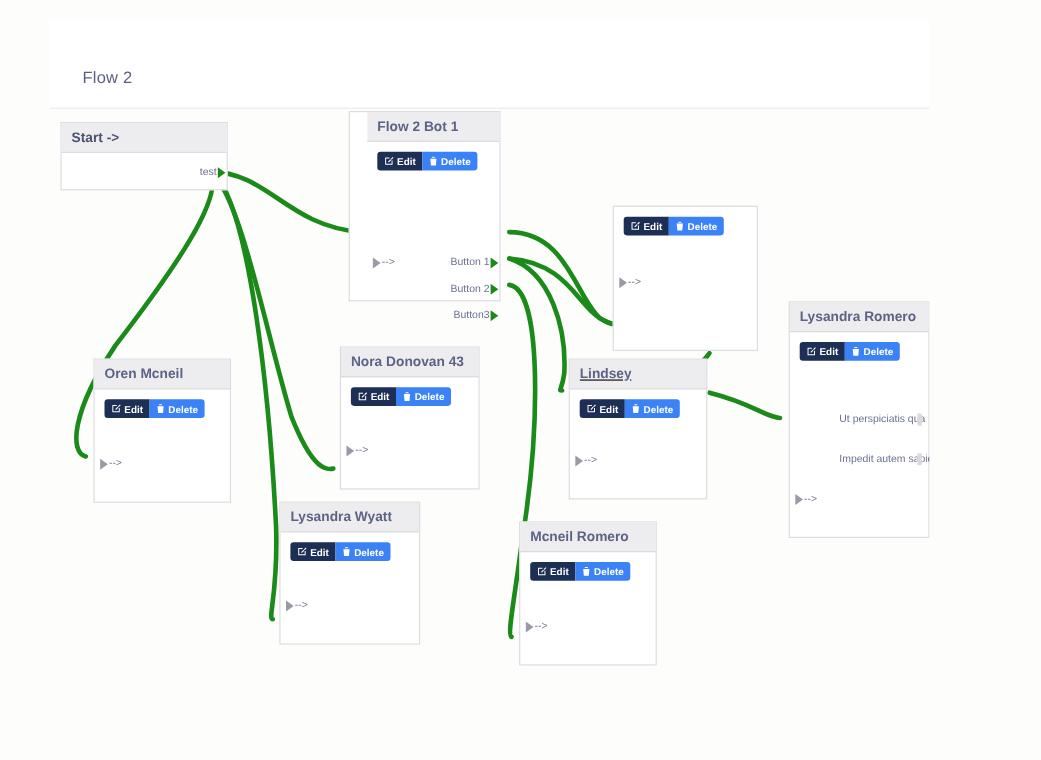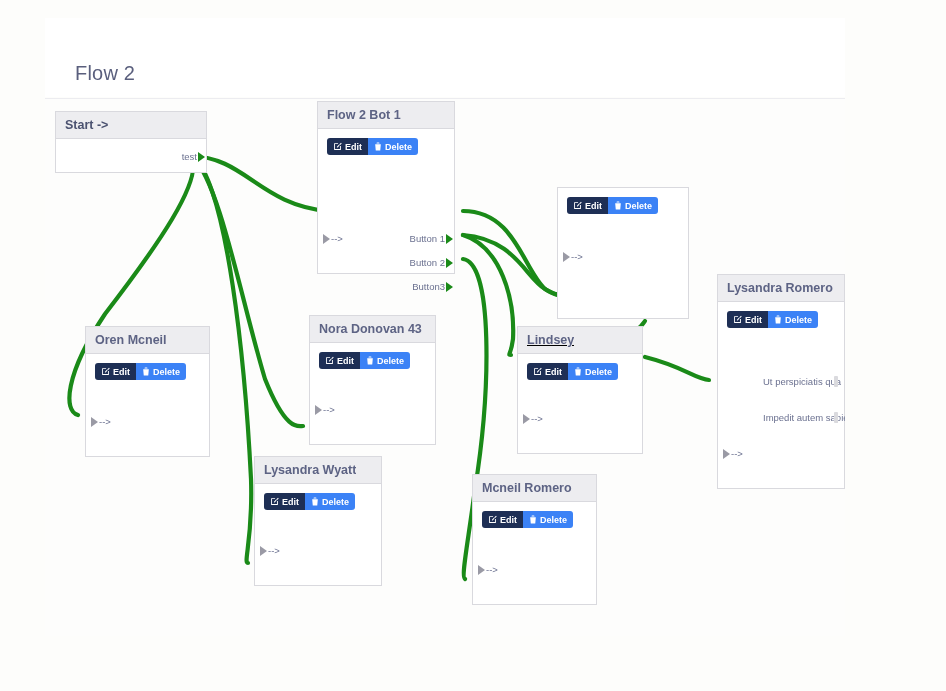--- a/index.html
+++ b/index.html
@@ -13,21 +13,21 @@
   }
   #root{position:absolute;left:0;top:0;width:946px;height:691px;}
 
   
   .header-card{
     position:absolute;left:45px;top:18px;width:800px;height:79px;
     background:#ffffff;
   }
   .header-title{
     position:absolute;left:30px;top:44px;
-    font-size:20px;color:#5a5f7d;letter-spacing:.2px;
+    font-size:15px;color:#5a5f7d;letter-spacing:.2px;
     font-family:"Liberation Sans", sans-serif;
   }
 
   
   .canvas{
     position:absolute;left:45px;top:98px;width:800px;height:537px;
     background:#fdfdfc;
     border-top:1px solid #ececf0;
     overflow:hidden;
   }
@@ -120,21 +120,21 @@
 
     <div id="nodes-layer">
         <div class="node" style="left: 10px; top: 12px; width: 152px; height: 62px;">
           <div class="node-header start-header">
             <div class="node-title">Start -&gt;</div>
           </div>
           <div class="node-body">
             <div class="port port-out" style="top: 12px;">test<div class="handle handle-out-green" style="top: 1px;"></div></div>
           </div>
         </div>
-        <div class="node" style="left: 272px; top: 2px; width: 138px; height: 173px;">
+        <div class="node" style="left: 272px; top: 2px; width: 138px; height: 173px; padding-left: 16px;">
           <div class="node-header">
             <div class="node-title">Flow 2 Bot 1</div>
           </div>
           <div class="node-body">
             <div class="btn-group">
               <div class="btn btn-edit">
                 <svg width="9" height="9" viewBox="0 0 16 16">
                   <path fill="#ffffff" d="M2 2h7v1.6H3.6v8.8h8.8V7H14v7H2z"></path>
                   <path fill="#ffffff" d="M14.2 1.2 11 4.4l1.3 1.3 3.2-3.2z"></path>
                   <path fill="#ffffff" d="M10.3 5.1 7 8.4v1.3h1.3l3.3-3.3z"></path>

